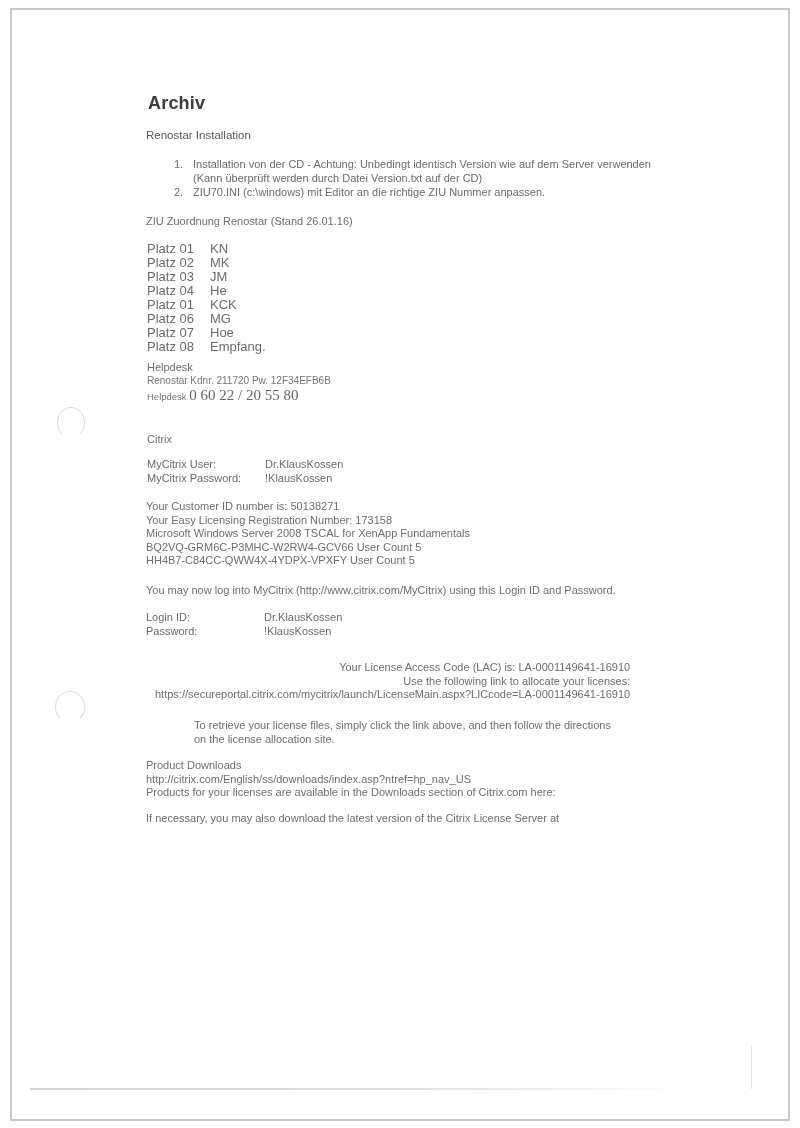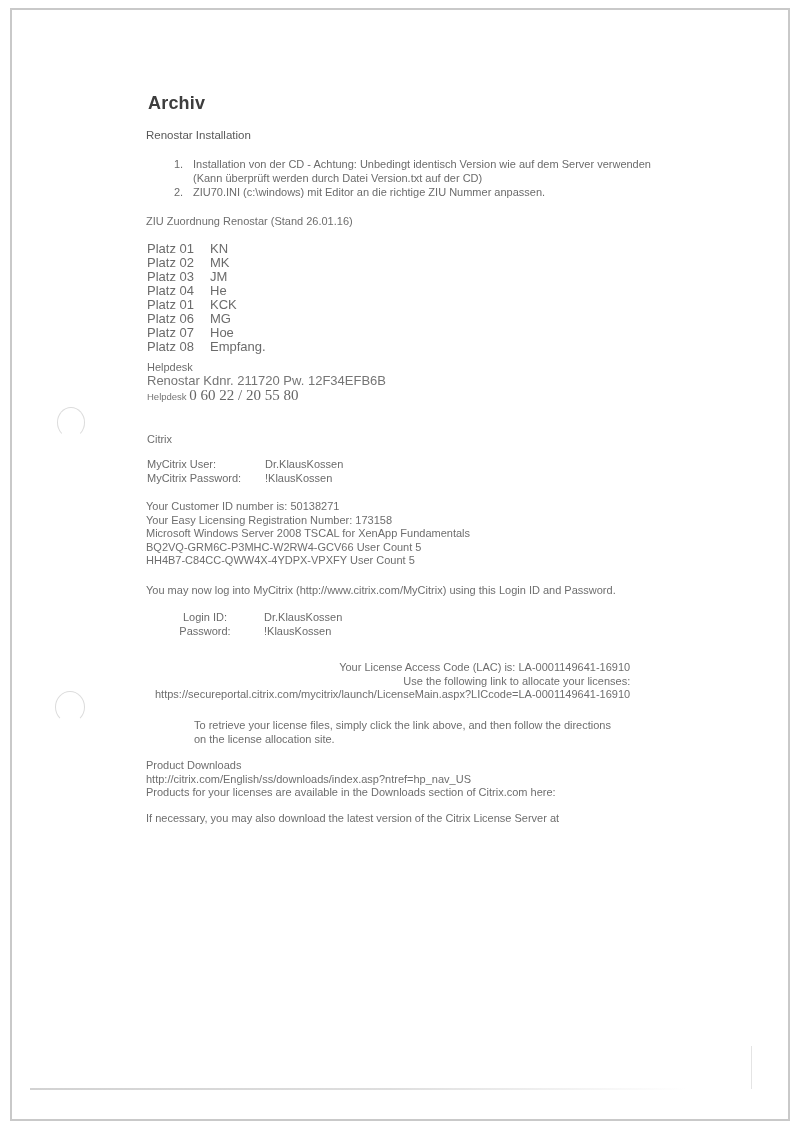--- a/index.html
+++ b/index.html
@@ -26,21 +26,21 @@
   .install-li { display: flex; font-size: 11px; line-height: 14px; }
   .install-num { width: 19px; flex: 0 0 19px; }
   .install-lines span { display: block; }
 
   .platz-table { left: 147px; top: 242px; font-size: 13px; line-height: 14px; }
   .platz-row { display: flex; }
   .platz-label { width: 63px; flex: 0 0 63px; }
 
   .helpdesk-block { left: 147px; top: 360px; }
   .helpdesk-heading { font-size: 11px; color: #6e6e6e; line-height: 15px; }
-  .helpdesk-account { font-size: 13px; color: #757575; line-height: 12px; }
+  .helpdesk-account { font-size: 10px; color: #757575; line-height: 12px; }
   .helpdesk-phone { font-family: "Liberation Serif", serif; font-size: 15px; color: #666; line-height: 17px; }
   .helpdesk-phone .prefix { font-family: "Liberation Sans", sans-serif; font-size: 9.5px; color: #757575; }
 
   .cred-table { font-size: 11px; line-height: 14px; }
   .cred-row { display: flex; }
   .cred-label { width: 118px; flex: 0 0 118px; }
 
   .punch-hole {
     border: 1.5px solid #dcdcdc; border-bottom-color: transparent;
     border-radius: 50%;
@@ -145,21 +145,21 @@
 <div class="body-text abs" style="left:146px; top:500px;">
   <div>Your Customer ID number is: 50138271</div>
   <div>Your Easy Licensing Registration Number: 173158</div>
   <div>Microsoft Windows Server 2008 TSCAL for XenApp Fundamentals</div>
   <div>BQ2VQ-GRM6C-P3MHC-W2RW4-GCV66 User Count 5</div>
   <div>HH4B7-C84CC-QWW4X-4YDPX-VPXFY User Count 5</div>
 </div>
 
 <div class="body-text abs" style="left:146px; top:584px;">You may now log into MyCitrix (http://www.citrix.com/MyCitrix) using this Login ID and Password.</div>
 
-<div class="cred-table abs" style="left:146px; top:610px;text-align:center;">
+<div class="cred-table abs" style="left:146px; top:610px;">
   <div class="cred-row">
     <span class="cred-label">Login ID:</span>
     <span>Dr.KlausKossen</span>
   </div>
   <div class="cred-row">
     <span class="cred-label">Password:</span>
     <span>!KlausKossen</span>
   </div>
 </div>
 

